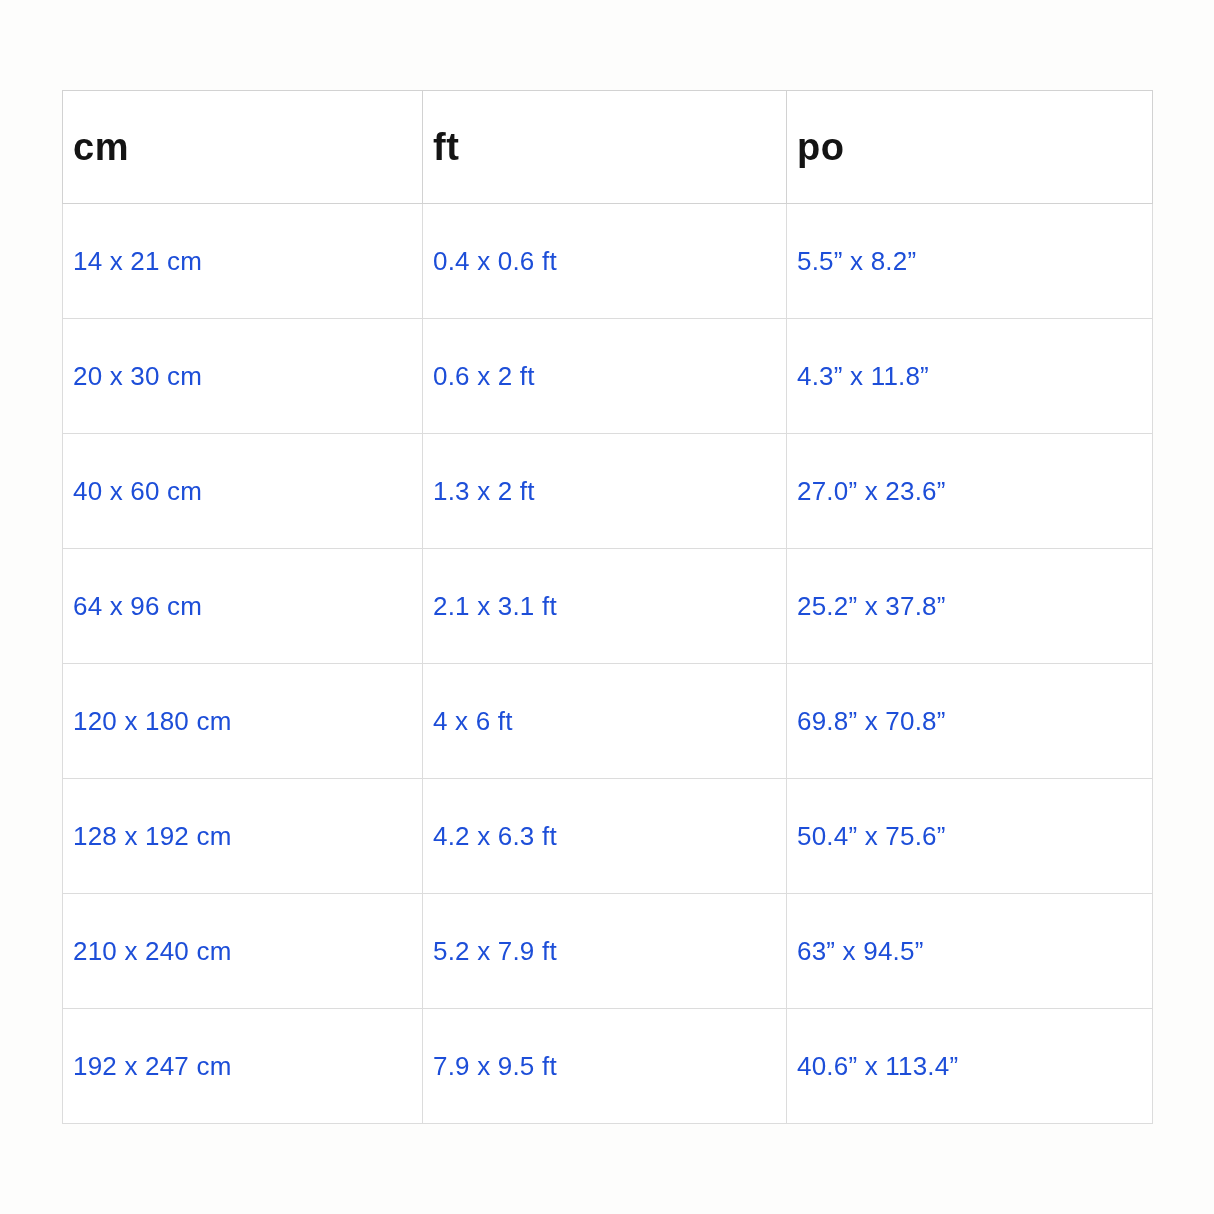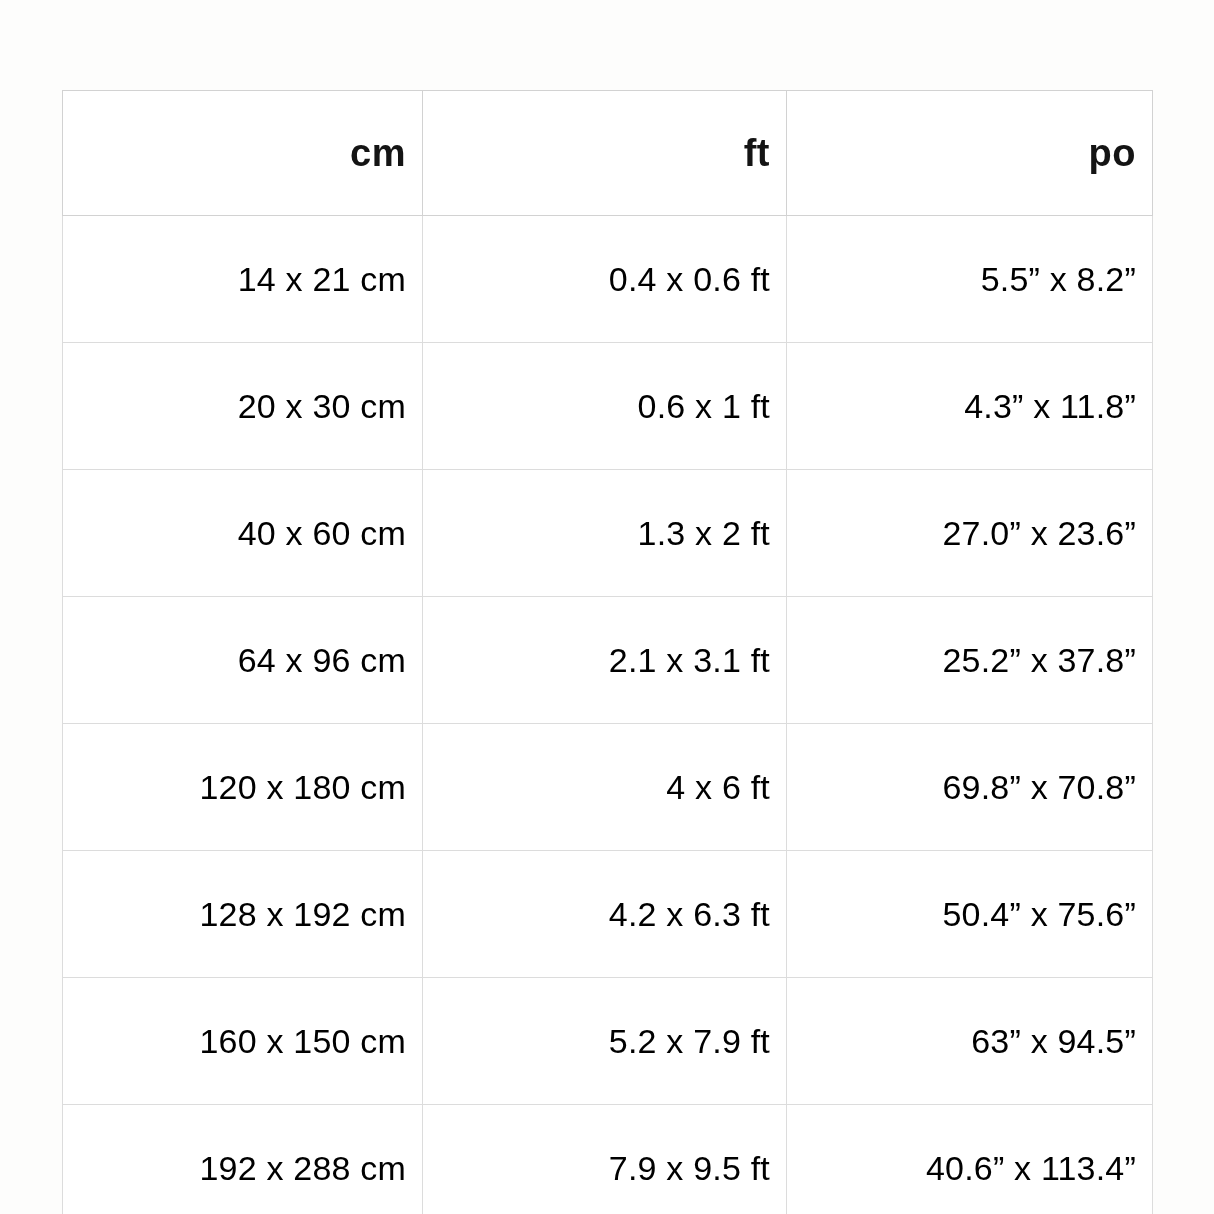--- a/index.html
+++ b/index.html
@@ -38,39 +38,39 @@
     background: #ffffff;
   }
 
   table.size-table col.c1 { width: 360px; }
   table.size-table col.c2 { width: 364px; }
   table.size-table col.c3 { width: 366px; }
 
   table.size-table th,
   table.size-table td {
     border: 1px solid #d8d8d8;
-    text-align: right;
+    text-align: left;
     vertical-align: middle;
-    padding: 16px;
+    padding: 10px;
     background: #ffffff;
   }
 
   table.size-table th {
     height: 92px;
     font-size: 38px;
     font-weight: 700;
     letter-spacing: 0.5px;
     color: #141414;
   }
 
   table.size-table td {
     height: 94px;
-    font-size: 34px;
+    font-size: 26px;
     font-weight: 400;
-    color: #000000;
+    color: #1d4ed8;
     letter-spacing: 0.2px;
   }
 
   
   table.size-table tr td {
     border-color: #dcdcdc;
   }
   table.size-table tr th {
     border-color: #d2d2d2;
   }
@@ -94,21 +94,21 @@
         </tr>
       </thead>
       <tbody>
         <tr>
           <td>14 x 21 cm</td>
           <td>0.4 x 0.6 ft</td>
           <td>5.5” x 8.2”</td>
         </tr>
         <tr>
           <td>20 x 30 cm</td>
-          <td>0.6 x 1 ft</td>
+          <td>0.6 x 2 ft</td>
           <td>4.3” x 11.8”</td>
         </tr>
         <tr>
           <td>40 x 60 cm</td>
           <td>1.3 x 2 ft</td>
           <td>27.0” x 23.6”</td>
         </tr>
         <tr>
           <td>64 x 96 cm</td>
           <td>2.1 x 3.1 ft</td>
@@ -118,25 +118,25 @@
           <td>120 x 180 cm</td>
           <td>4 x 6 ft</td>
           <td>69.8” x 70.8”</td>
         </tr>
         <tr>
           <td>128 x 192 cm</td>
           <td>4.2 x 6.3 ft</td>
           <td>50.4” x 75.6”</td>
         </tr>
         <tr>
-          <td>160 x 150 cm</td>
+          <td>210 x 240 cm</td>
           <td>5.2 x 7.9 ft</td>
           <td>63” x 94.5”</td>
         </tr>
         <tr>
-          <td>192 x 288 cm</td>
+          <td>192 x 247 cm</td>
           <td>7.9 x 9.5 ft</td>
           <td>40.6” x 113.4”</td>
         </tr>
       </tbody>
     </table>
   </div>
 </div>
 
 </body></html>

